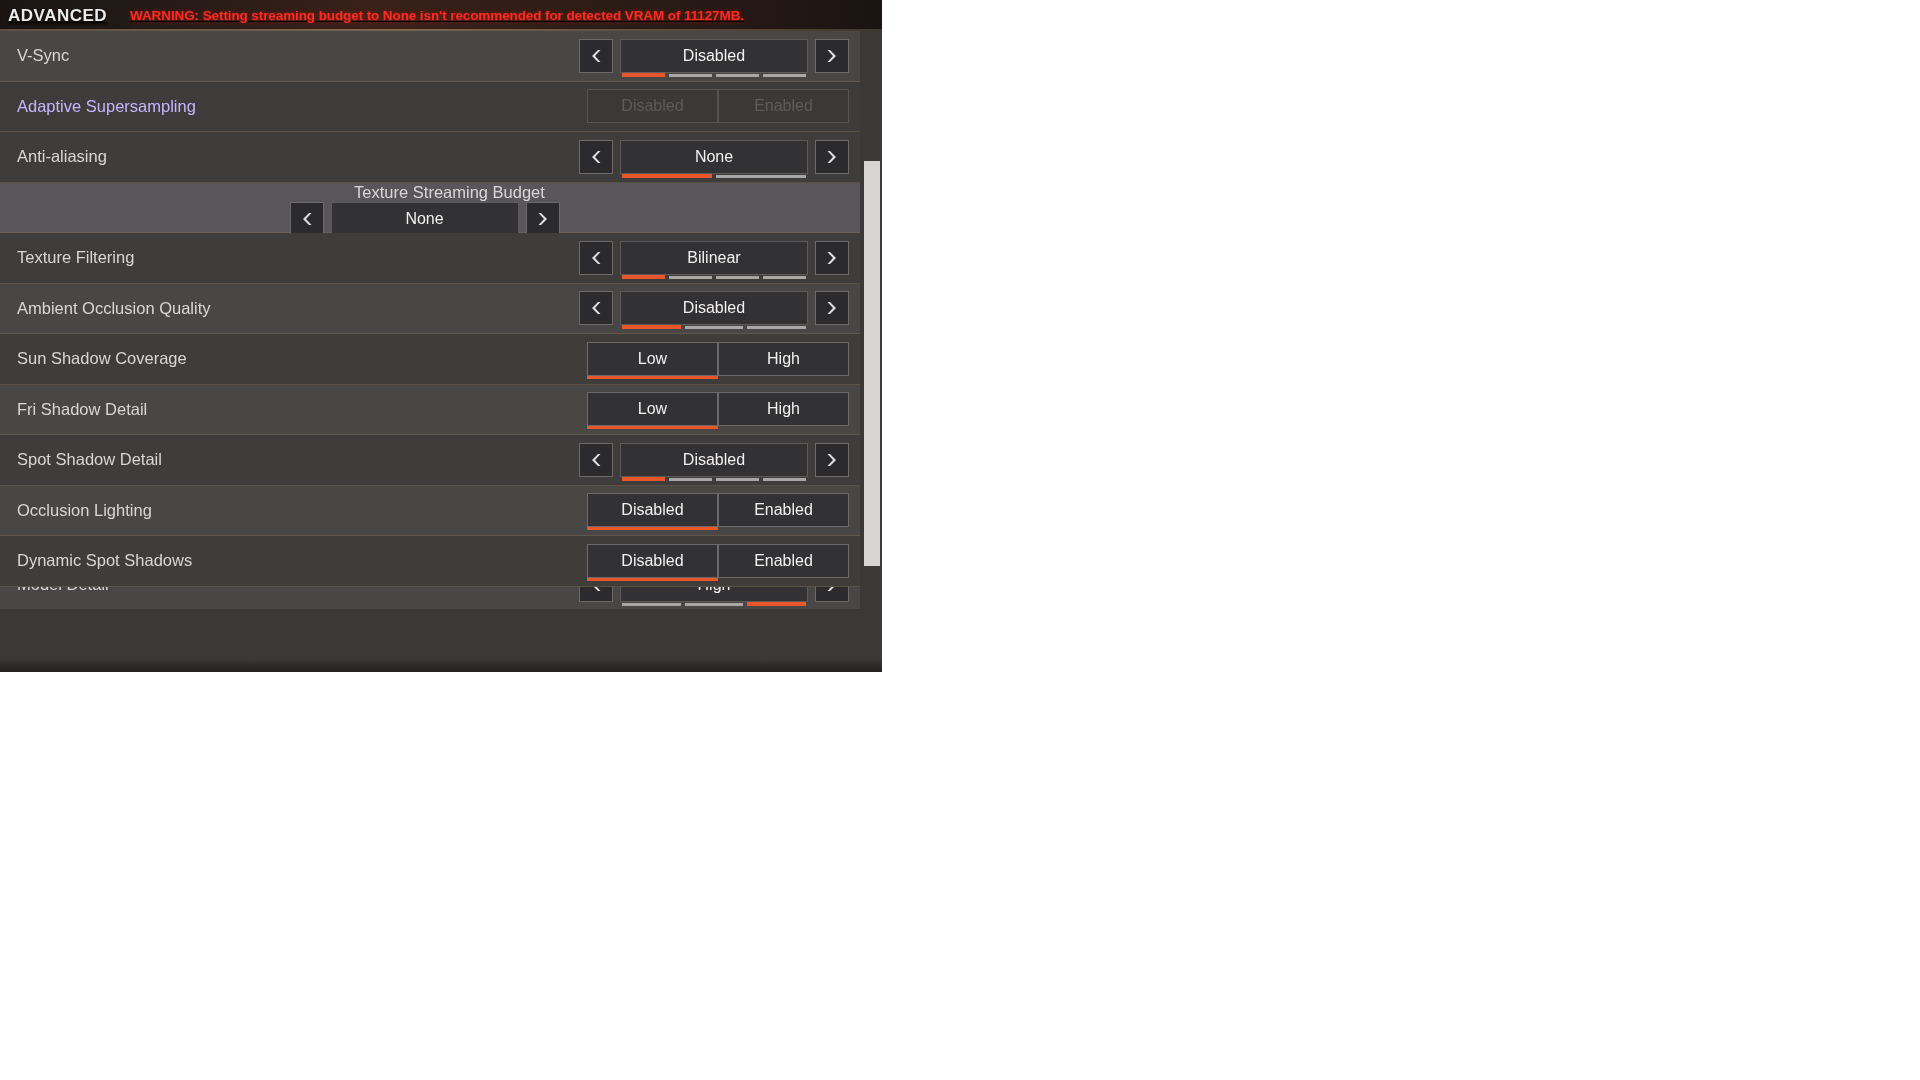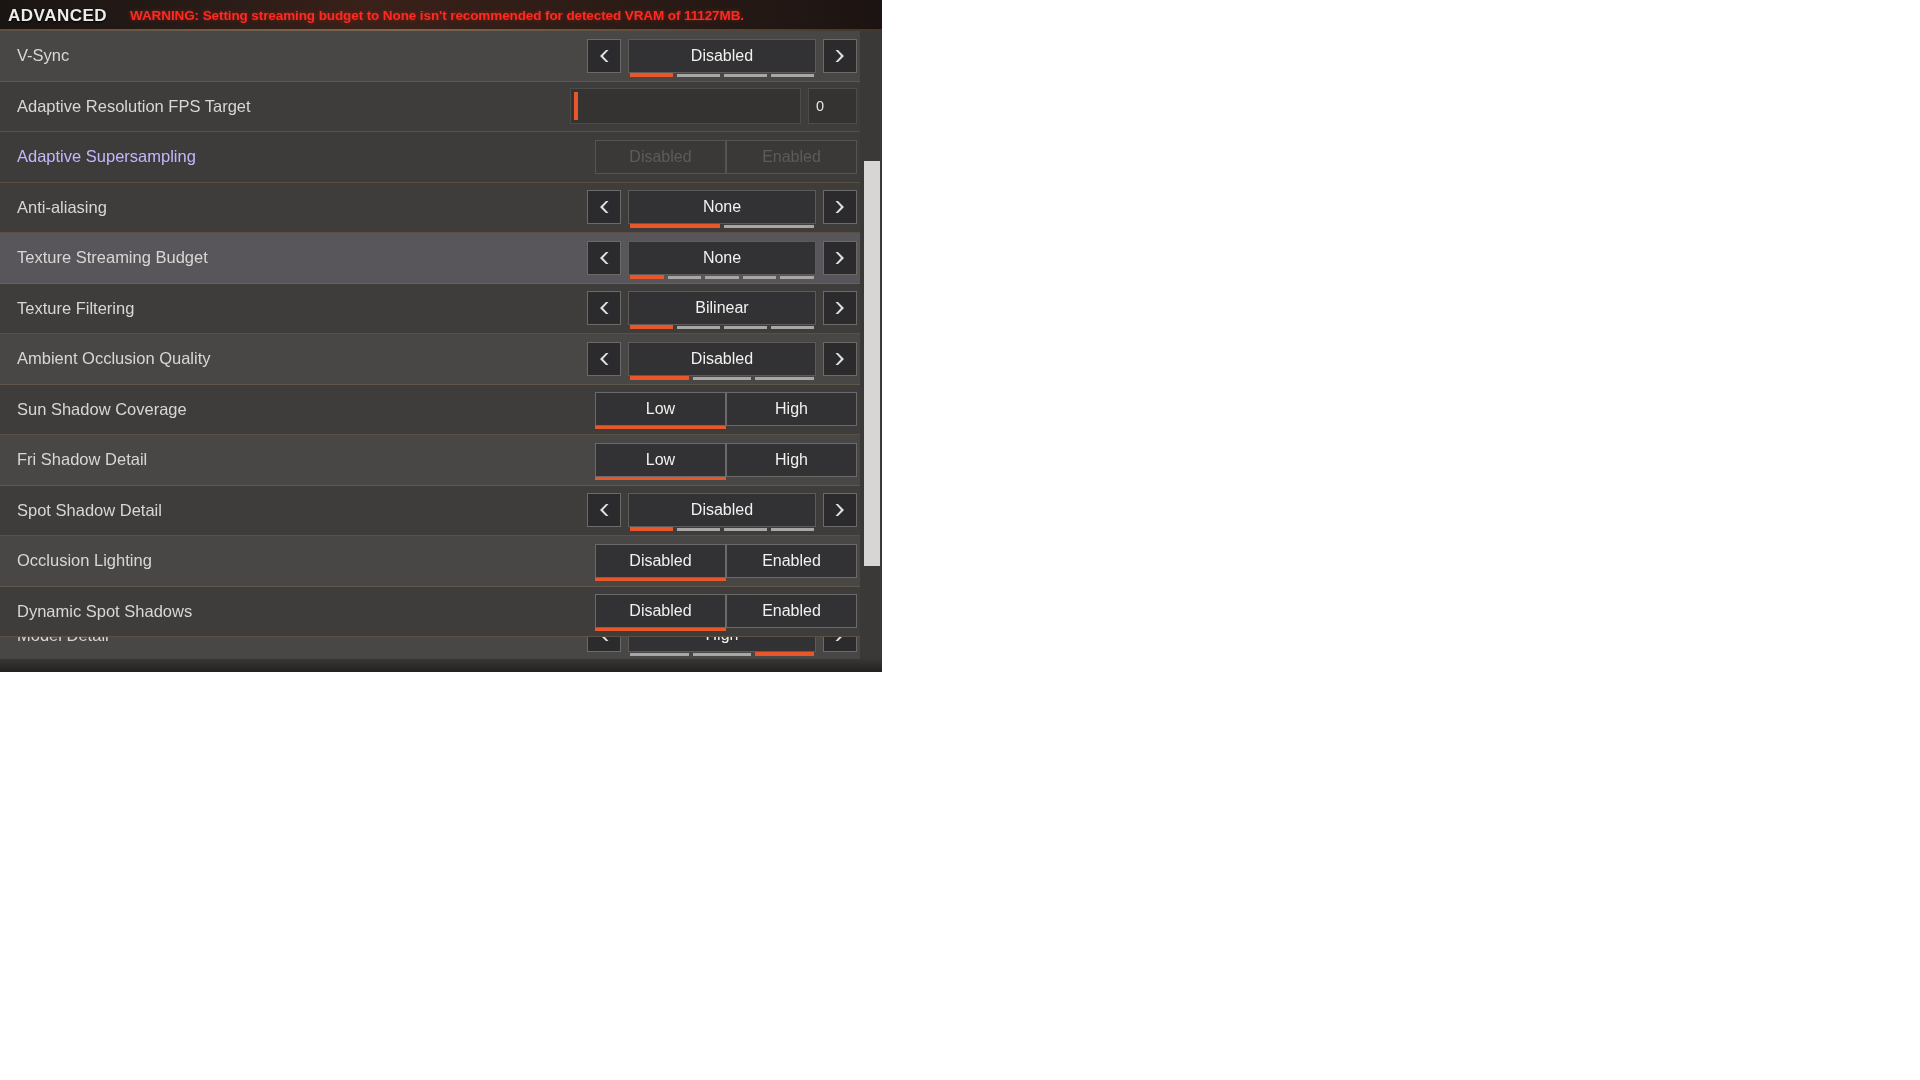--- a/index.html
+++ b/index.html
@@ -15,21 +15,21 @@
     width:882px; height:672px;
     background:#3b3937;
     overflow:hidden;
   }
 
   
   #header {
     position:relative;
     height:31px;
     background:linear-gradient(90deg,#1a1513 0%, #241a16 18%, #3a2119 42%, #2c1c16 68%, #1c1412 100%);
-    display:flex; align-items:center;
+    display:flex; align-items:center;text-decoration:underline;
   }
   #header::after {
     content:""; position:absolute; left:0; right:0; bottom:0; height:2px;
     background:linear-gradient(90deg,#6a5a4a,#8a7358 45%,#4a3c32);
     opacity:.85;
   }
   .hdr-title {
     color:#ececec; font-size:17px; font-weight:bold;
     letter-spacing:.5px; padding-left:8px;
     font-family:"Liberation Sans", sans-serif;
@@ -45,34 +45,34 @@
 
   
   .row {
     position:relative;
     height:50.5px;
     display:flex; align-items:center;
     border-bottom:1px solid rgba(150,120,85,.32);
   }
   .row.alt { background:#494746; }
   .row.alt2 { background:#3f3d3c; }
-  .row.sel  { background:#58565a; }
+  .row.sel  { background:#58565a;flex-direction:column; }
   .row.disabled .label { color:#c4b5fd; }
 
   .label {
     color:#d9d7d5;
     font-size:16.5px;
     padding-left:17px;
     flex:1;
     white-space:nowrap;
     font-family:"Liberation Sans", sans-serif;
   }
   .row.disabled { background:#3e3c3b; }
 
-  .ctrl { display:flex; align-items:flex-end; padding-right:25px; }
+  .ctrl { display:flex; align-items:flex-end; padding-right:33px; }
 
   
   .arrow {
     width:34px; height:34px;
     background:#2b2a2c;
     border:1px solid #6c6a68;
     display:flex; align-items:center; justify-content:center;
     cursor:pointer;
     flex:none;
   }
@@ -192,31 +192,20 @@
               <div class="seg"></div>
             </div>
           </div>
           <div class="arrow">
             <svg width="22" height="22" viewBox="0 0 22 22">
               <path d="M9 5 L15 11 L9 17 L6.5 17 L12 11 L6.5 5 Z" fill="#e2e0de"></path>
             </svg>
           </div>
         </div>
       </div>
-      <div class="row alt2">
-        <div class="label">Adaptive Resolution FPS Target</div>
-        <div class="ctrl">
-          <div class="slider">
-            <div class="handle"></div>
-          </div>
-          <div class="numbox">
-            <span>0</span>
-          </div>
-        </div>
-      </div>
       <div class="row alt disabled">
         <div class="label">Adaptive Supersampling</div>
         <div class="ctrl">
           <div class="tgl">
             <span>Disabled</span>
           </div>
           <div class="tgl">
             <span>Enabled</span>
           </div>
         </div>

